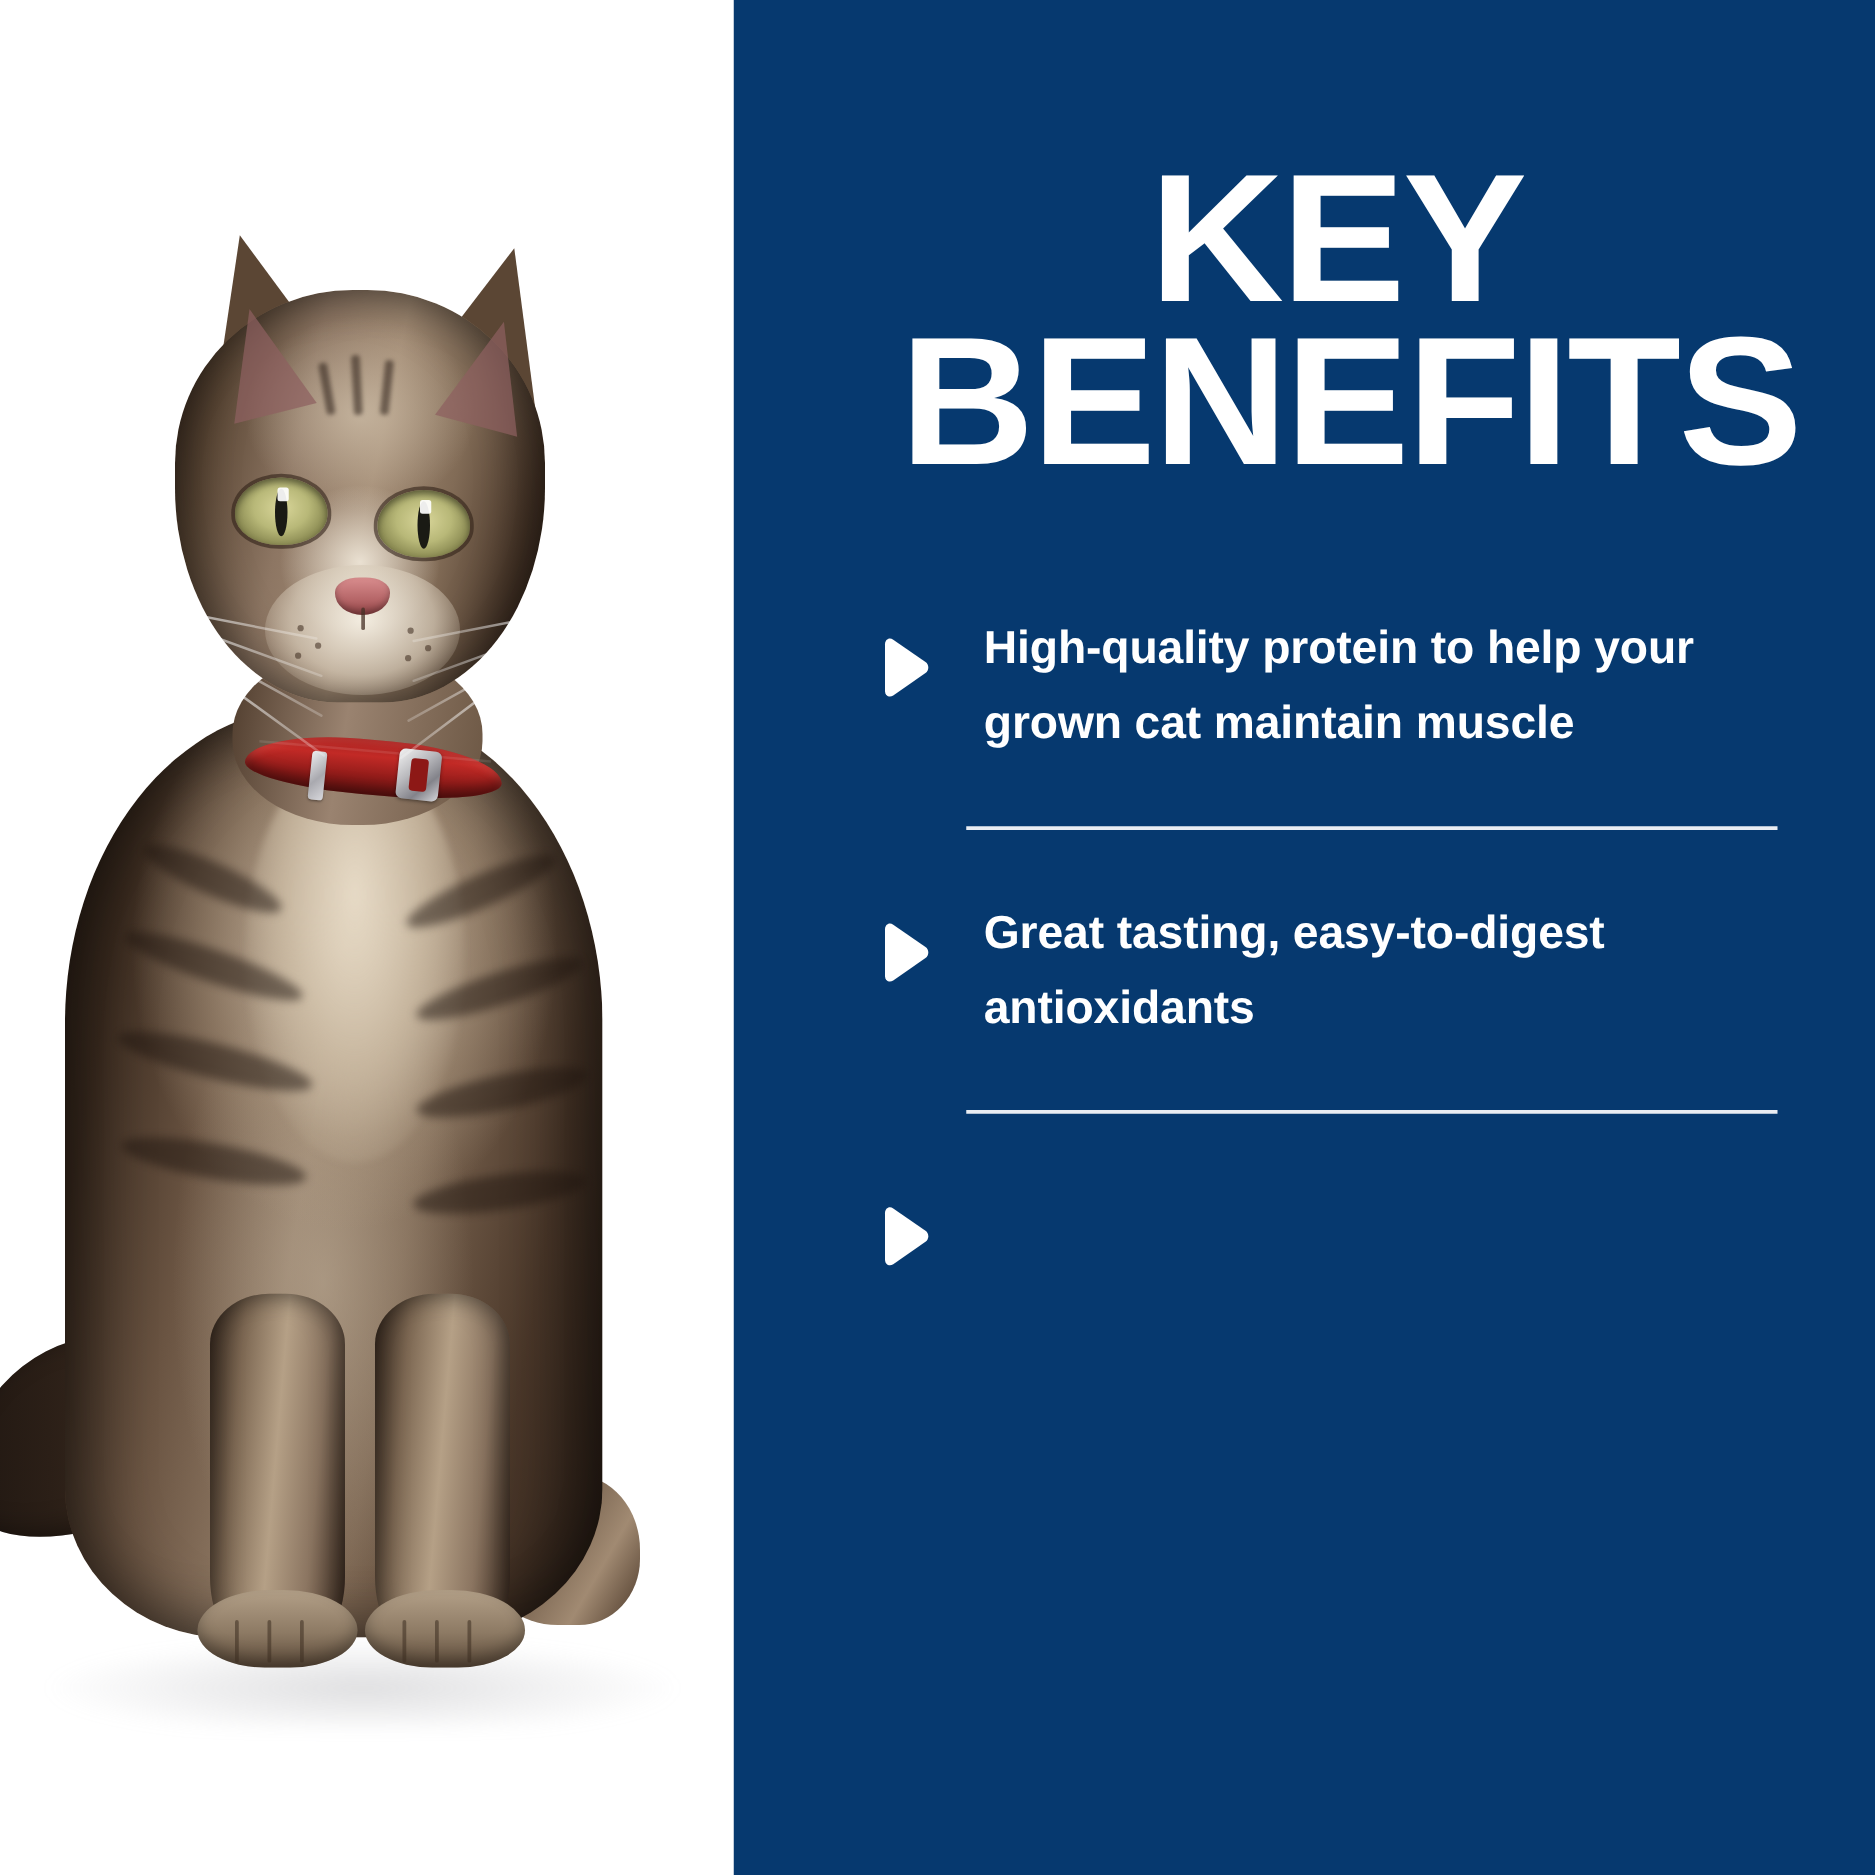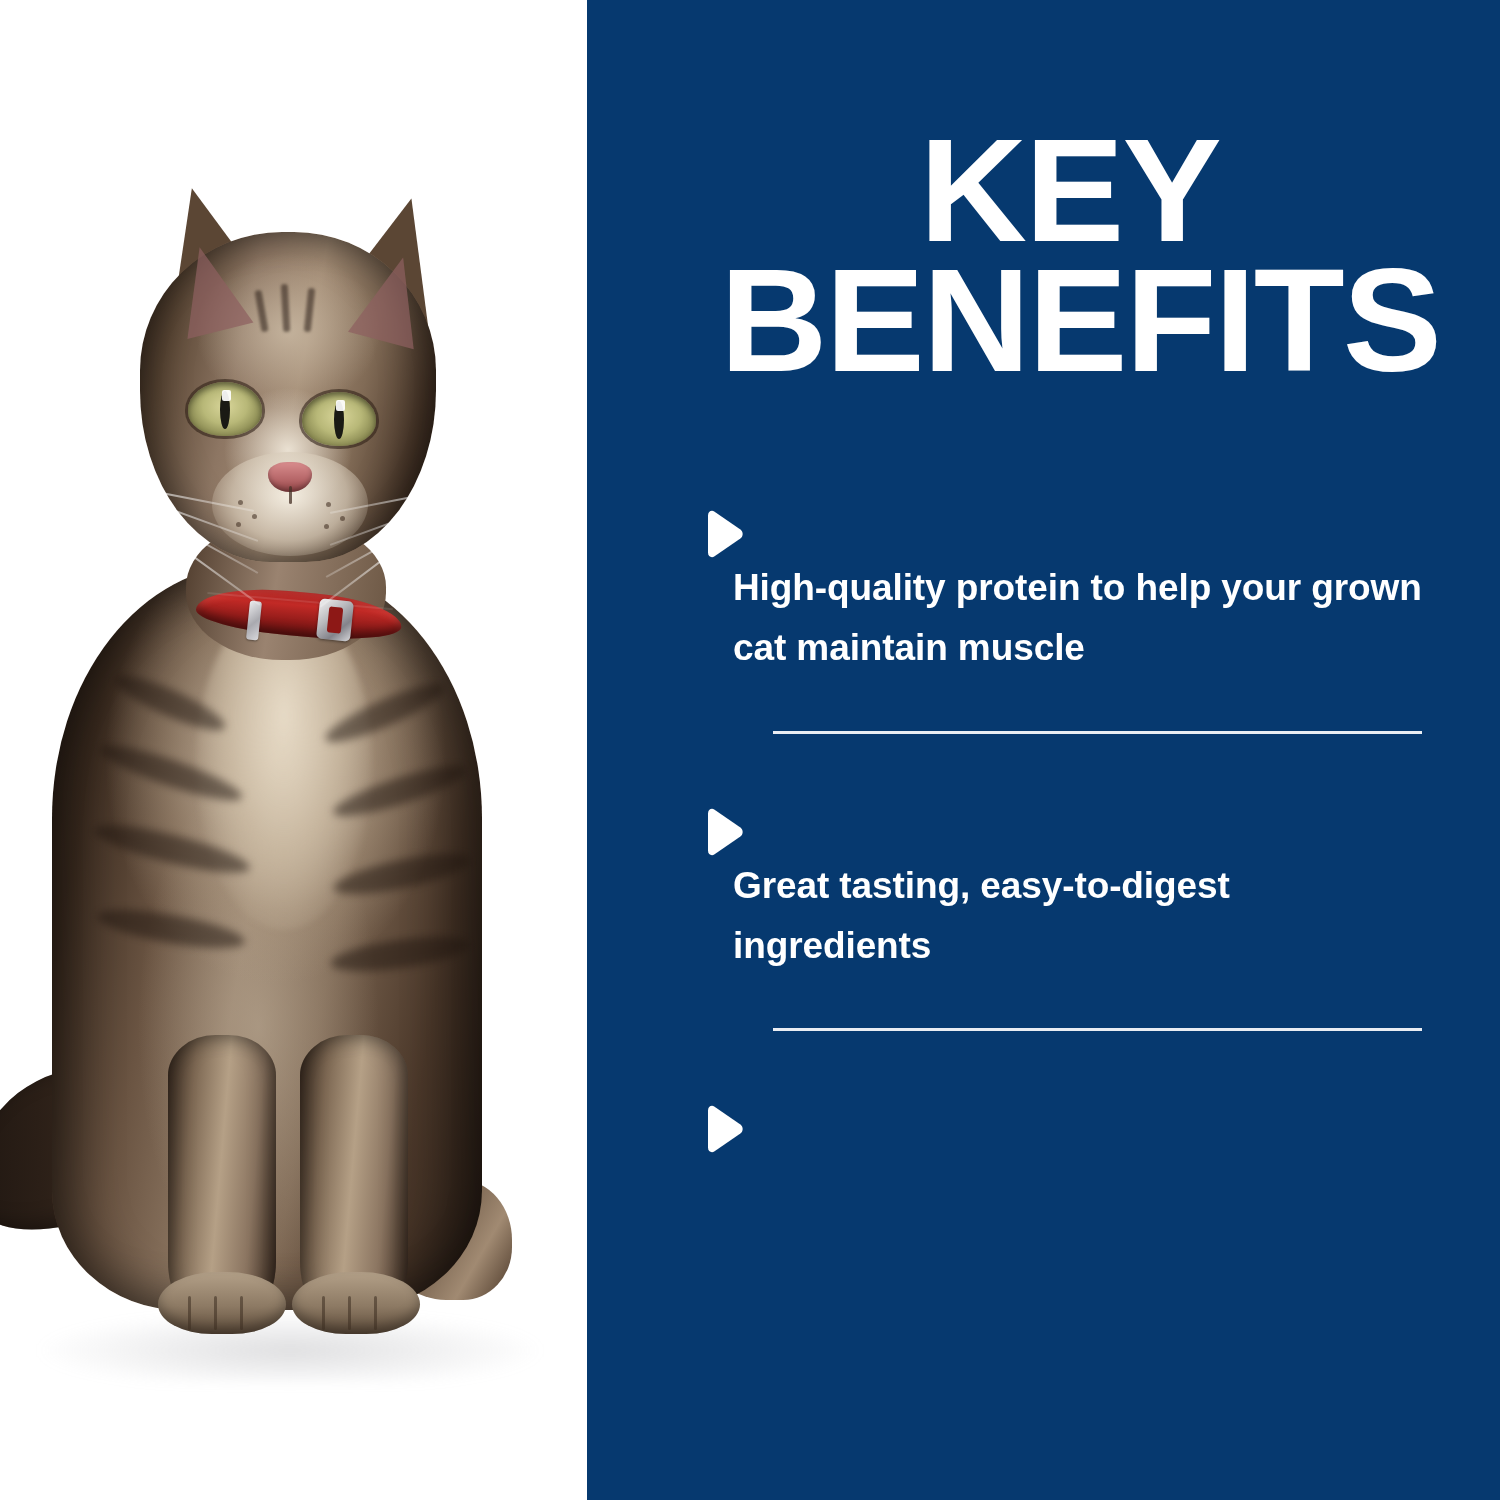--- a/index.html
+++ b/index.html
@@ -253,21 +253,20 @@
   .headline .l2{ display:block; }
 
   .bullet-list{
     position:absolute;
     left:104px; right:74px; top:488px;
   }
   .bullet-row{
     display:flex;
     align-items:flex-start;
     gap:0;
-    flex-direction:column;
   }
   .tri{
     flex:0 0 auto;
     width:42px; height:48px;
     margin-left:12px;
     margin-top:22px;
   }
   .tri svg{ display:block; }
   .bullet-text{
     flex:1 1 auto;
@@ -388,21 +387,21 @@
       </div>
 
       <div class="divider"></div>
 
       <div class="bullet-row">
         <span class="tri">
           <svg width="42" height="48" viewBox="0 0 42 48" aria-hidden="true">
             <path d="M5 5.5 C5 1.6 8.4 -0.4 11.6 1.7 L37.4 19.6 C40.4 21.7 40.4 26.3 37.4 28.4 L11.6 46.3 C8.4 48.4 5 46.4 5 42.5 Z" fill="#ffffff"></path>
           </svg>
         </span>
-        <div class="bullet-text">Great tasting, easy-to-digest ingredients</div>
+        <div class="bullet-text">Great tasting, easy-to-digest antioxidants</div>
       </div>
 
       <div class="divider"></div>
 
       <div class="bullet-row">
         <span class="tri">
           <svg width="42" height="48" viewBox="0 0 42 48" aria-hidden="true">
             <path d="M5 5.5 C5 1.6 8.4 -0.4 11.6 1.7 L37.4 19.6 C40.4 21.7 40.4 26.3 37.4 28.4 L11.6 46.3 C8.4 48.4 5 46.4 5 42.5 Z" fill="#ffffff"></path>
           </svg>
         </span>

